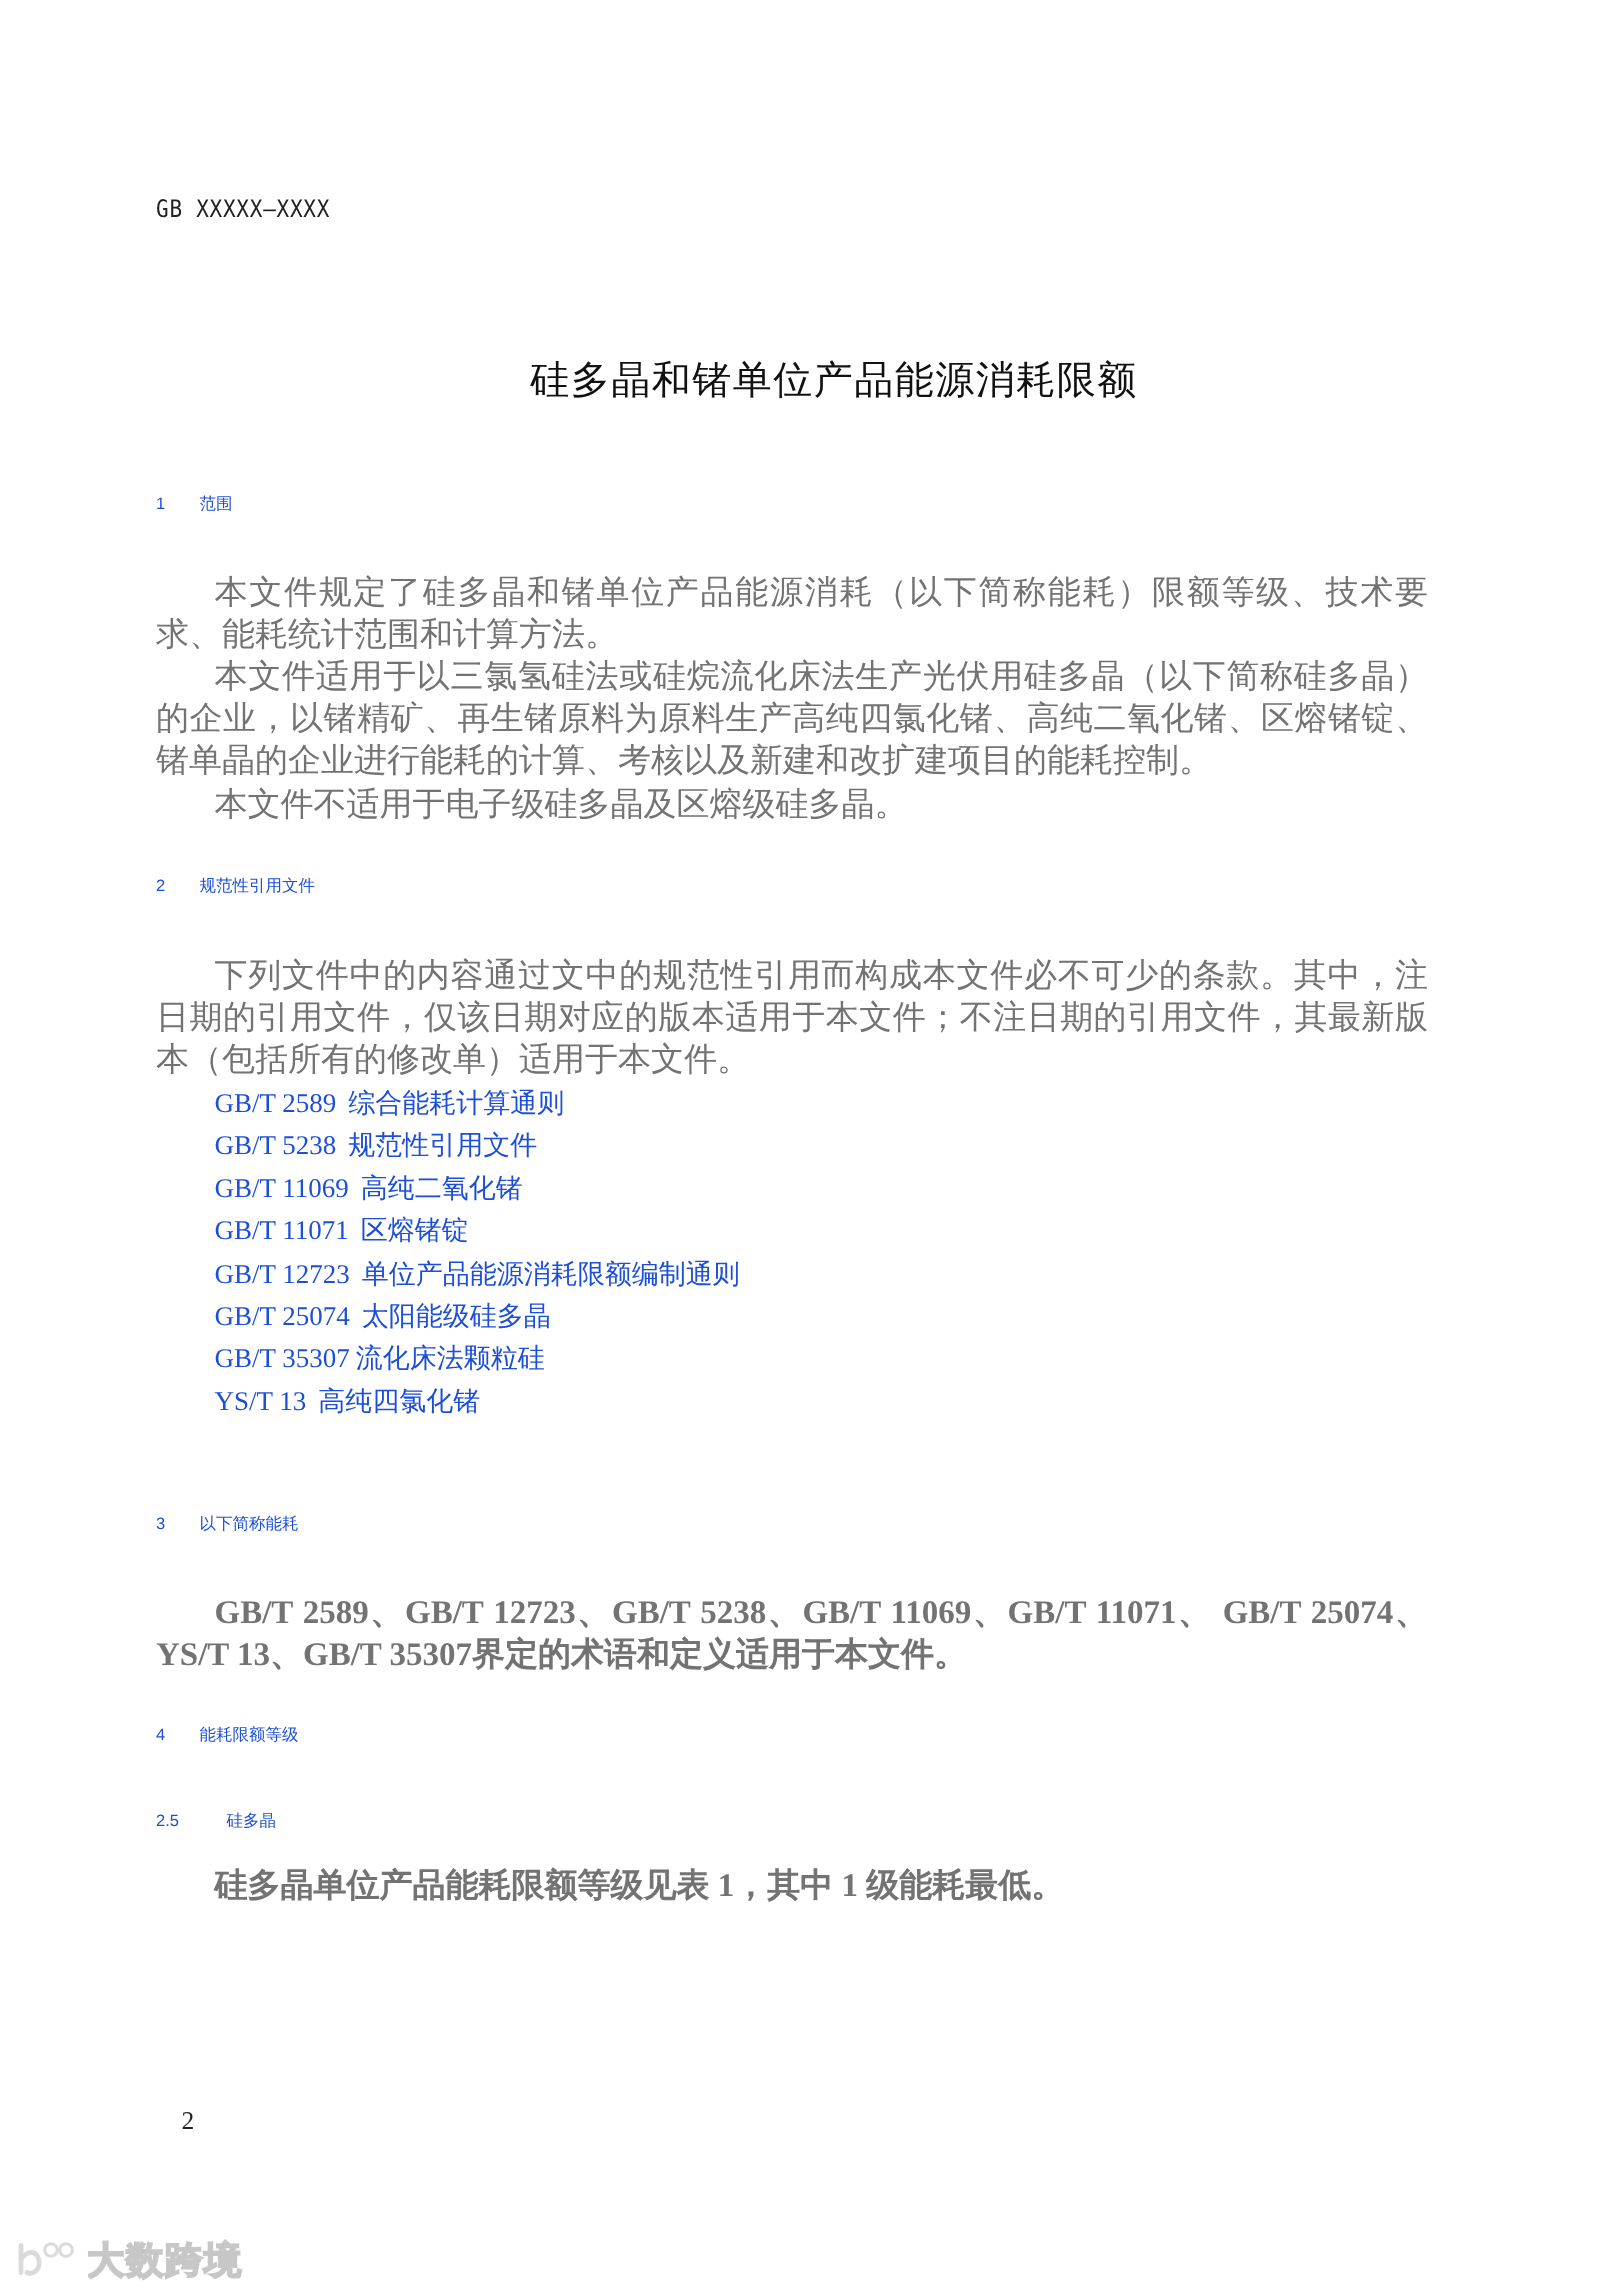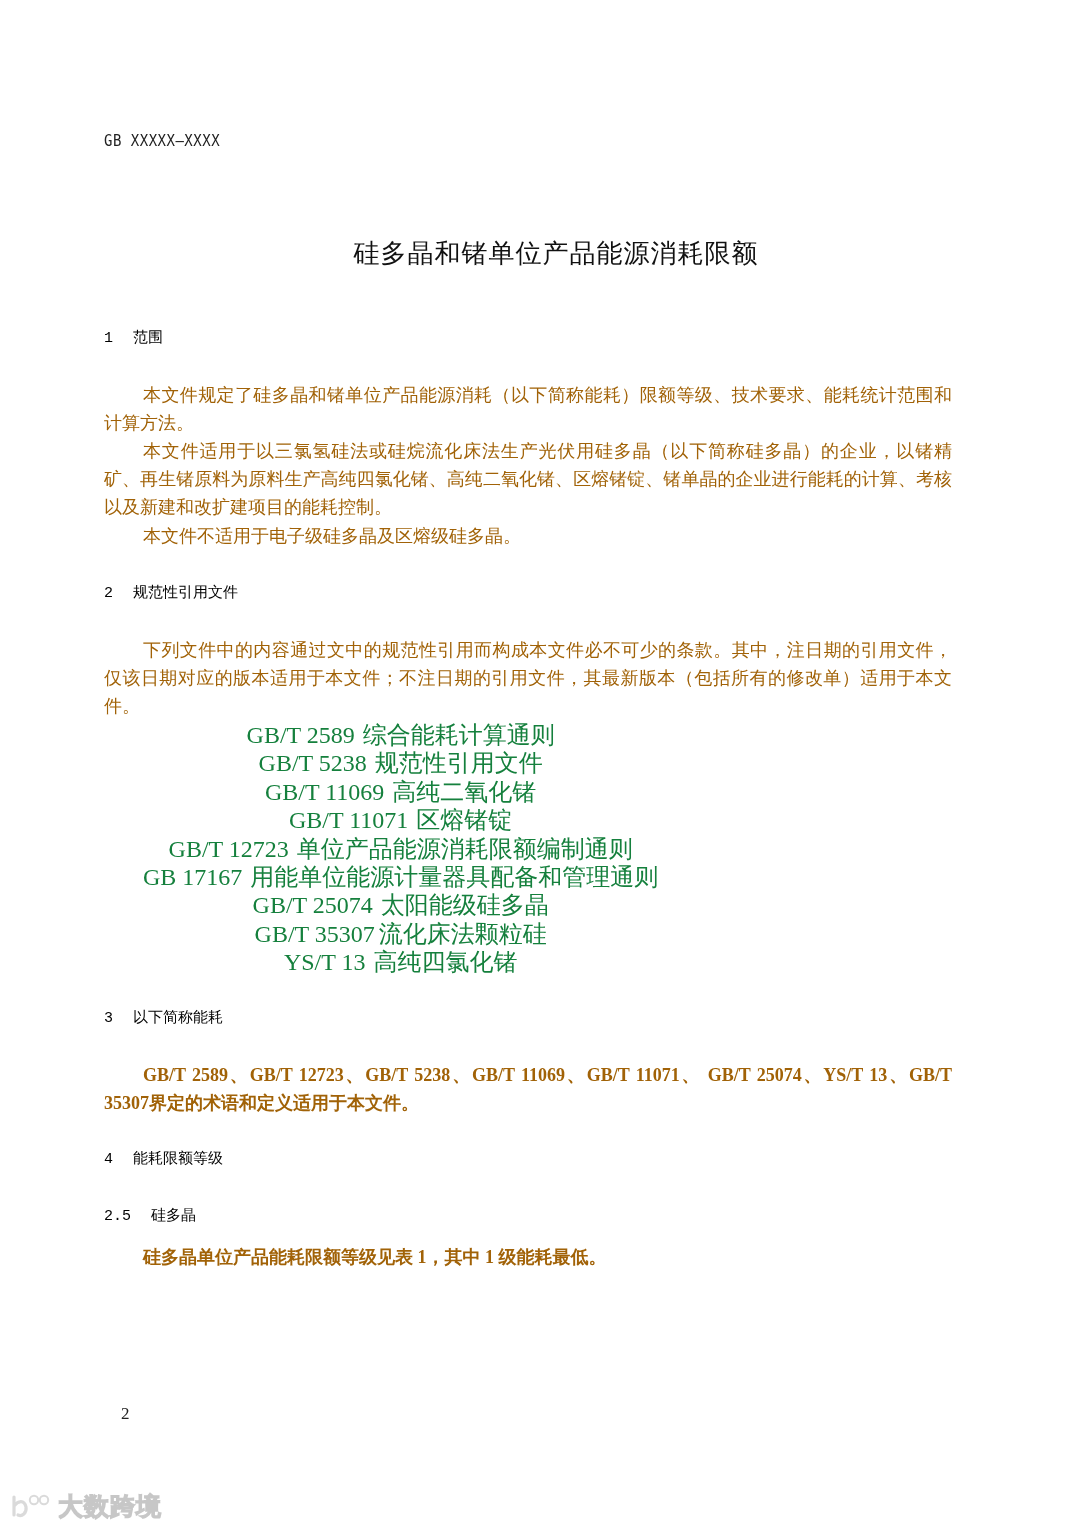--- a/index.html
+++ b/index.html
@@ -15,32 +15,32 @@
     font-size: 14px; letter-spacing: 0.5px; color: #222;
     transform: scaleY(1.15); transform-origin: left top;
   }
   .doc-title {
     position: absolute; left: 0; width: 1112px; top: 236px; text-align: center;
     font-family: "DejaVu Sans", "Liberation Sans", sans-serif;
     font-size: 26px; letter-spacing: 1px; color: #111;
   }
   .heading {
     position: absolute; left: 104px;
-    font-family: Liberation Mono, monospace;
-    font-size: 15px; color: #000000; white-space: nowrap;
+    font-family: Liberation Sans, sans-serif;
+    font-size: 11px; color: #1d4ed8; white-space: nowrap;
   }
   .heading .num { display: inline-block; }
   .heading.h1 .num { width: 29px; }
   .heading.h2 .num { width: 47px; }
   .para {
     position: absolute; left: 104px; width: 848px;
-    font-size: 18px; line-height: 28px; text-align: justify;
-    text-indent: 39px; color: #a16207;
+    font-size: 22px; line-height: 28px; text-align: justify;
+    text-indent: 39px; color: #737373;
   }
-  .ref-list { position: absolute; left: 143px; top: 721px; font-size: 24px; line-height: 28.4px; color: #15803d; text-align: center; }
+  .ref-list { position: absolute; left: 143px; top: 721px; font-size: 18px; line-height: 28.4px; color: #1d4ed8; }
   .ref-item { white-space: nowrap; }
   .ref-item .code { margin-right: 8px; }
   .page-number {
     position: absolute; left: 121px; top: 1404px; font-size: 17px; color: #222;
   }
   .watermark {
     position: absolute; left: 10px; top: 1490px; height: 32px;
     display: flex; align-items: center; gap: 6px; opacity: 0.55;
   }
   .watermark .logo { width: 42px; height: 26px; }
@@ -69,21 +69,20 @@
     <span class="num">2</span><span>规范性引用文件</span>
   </div>
   <div class="para" style="top:636px;">下列文件中的内容通过文中的规范性引用而构成本文件必不可少的条款。其中，注日期的引用文件，仅该日期对应的版本适用于本文件；不注日期的引用文件，其最新版本（包括所有的修改单）适用于本文件。</div>
 
   <div class="ref-list">
     <div class="ref-item"><span class="code">GB/T 2589</span><span>综合能耗计算通则</span></div>
     <div class="ref-item"><span class="code">GB/T 5238</span><span>规范性引用文件</span></div>
     <div class="ref-item"><span class="code">GB/T 11069</span><span>高纯二氧化锗</span></div>
     <div class="ref-item"><span class="code">GB/T 11071</span><span>区熔锗锭</span></div>
     <div class="ref-item"><span class="code">GB/T 12723</span><span>单位产品能源消耗限额编制通则</span></div>
-    <div class="ref-item"><span class="code">GB 17167</span><span>用能单位能源计量器具配备和管理通则</span></div>
     <div class="ref-item"><span class="code">GB/T 25074</span><span>太阳能级硅多晶</span></div>
     <div class="ref-item"><span class="code" style="margin-right:4px">GB/T 35307</span><span>流化床法颗粒硅</span></div>
     <div class="ref-item"><span class="code">YS/T 13</span><span>高纯四氯化锗</span></div>
   </div>
 
   <div class="heading h1" style="top:1008px;">
     <span class="num">3</span><span>以下简称能耗</span>
   </div>
   <div class="para" style="top:1061px;font-weight:bold;">GB/T 2589、GB/T 12723、GB/T 5238、GB/T 11069、GB/T 11071、 GB/T 25074、YS/T 13、GB/T 35307界定的术语和定义适用于本文件。</div>
 

